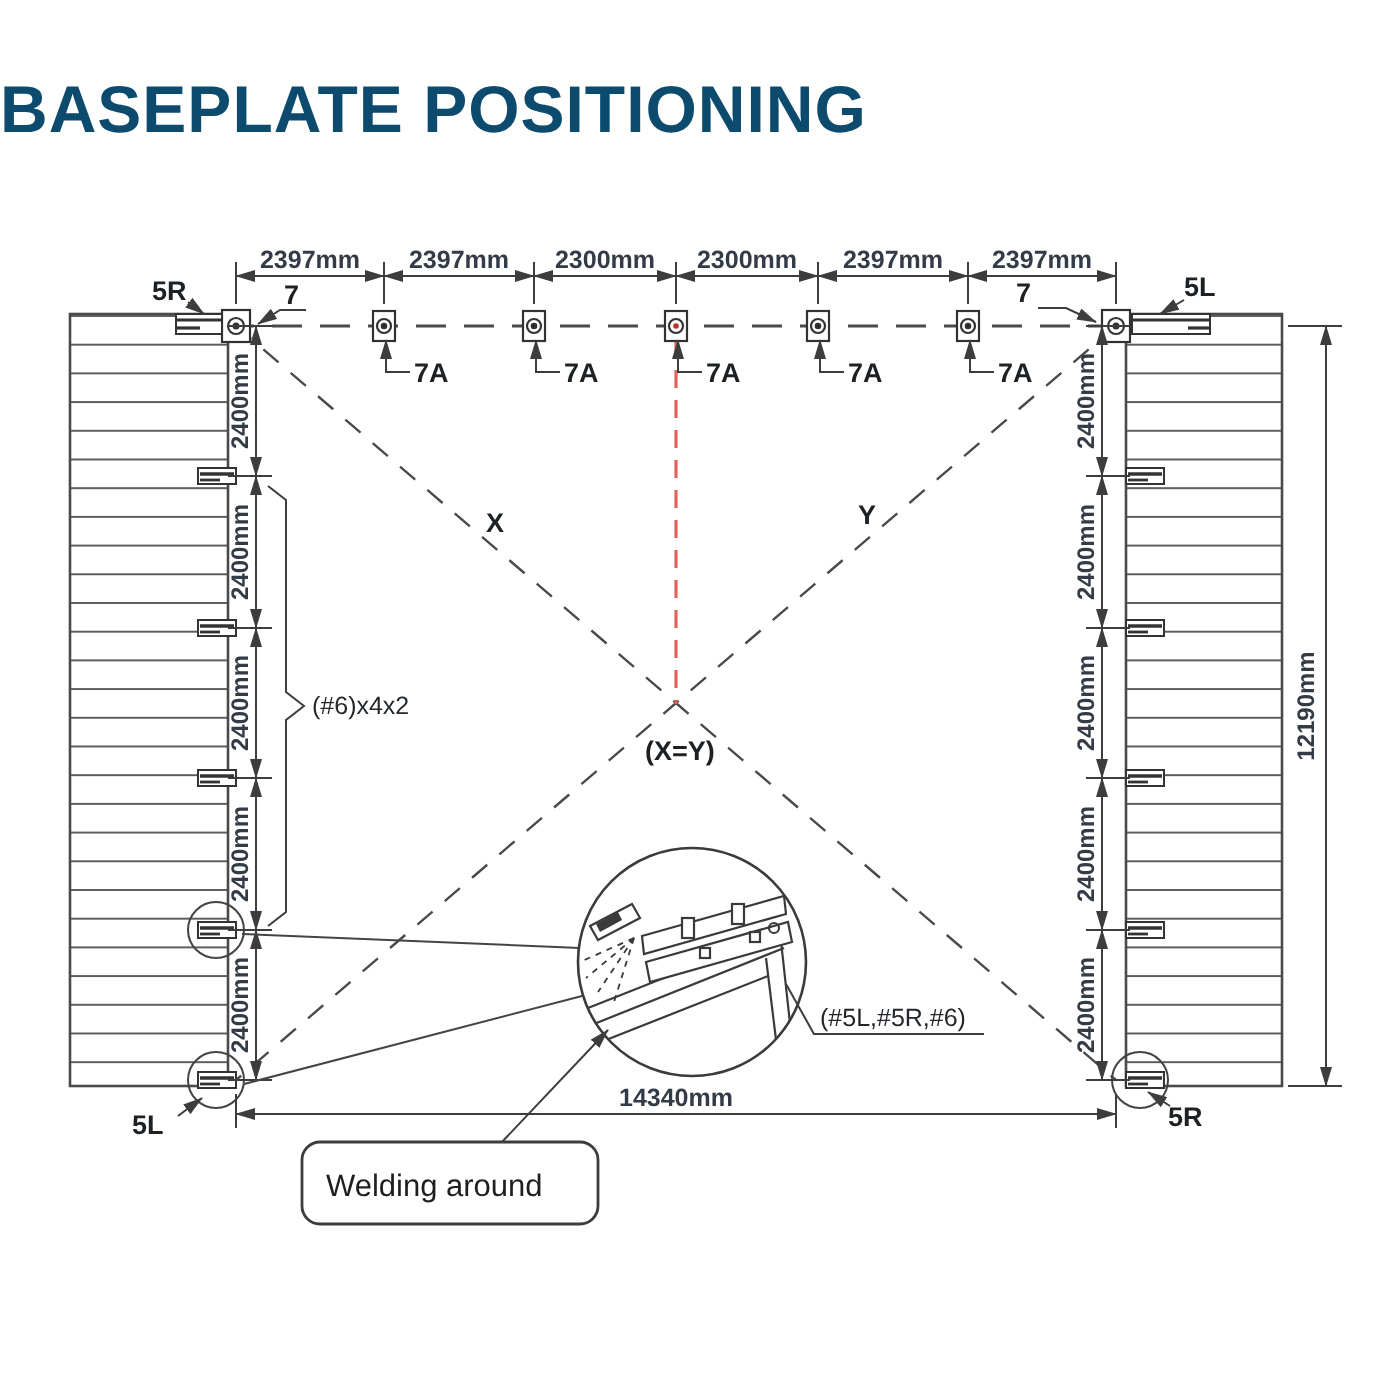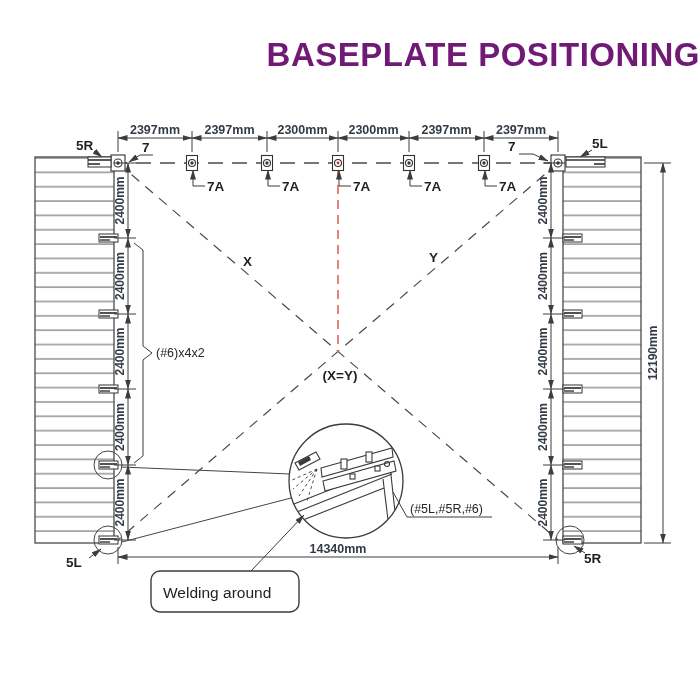--- a/index.html
+++ b/index.html
@@ -1,19 +1,19 @@
 <!DOCTYPE html>
 <html><head>
 <meta charset="utf-8">
 <style>
   html,body{margin:0;padding:0;background:#ffffff;width:700px;height:700px;overflow:hidden;}
   .page{position:relative;width:700px;height:700px;font-family:"Liberation Sans",sans-serif;}
-  .title{position:absolute;top:36px;left:0;width:700px;text-align:right;
+  .title{position:absolute;top:36px;left:0;width:700px;text-align:left;
          font-family:"Liberation Sans",sans-serif;font-size:33px;font-weight:800;
-         letter-spacing:0.5px;color:#701a75;}
+         letter-spacing:0.5px;color:#0c4a6e;}
   svg{position:absolute;top:0;left:0;}
   svg text{font-family:"Liberation Sans",sans-serif;}
   .dim{font-size:12.5px;fill:#333b46;font-weight:bold;}
   .dimv{font-size:12px;fill:#333b46;font-weight:bold;}
   .lbl{font-size:13.5px;fill:#1d2124;font-weight:bold;}
   .note{font-size:12.5px;fill:#23272b;}
   .weld{font-size:15.5px;fill:#1f1f1f;}
   .thin{stroke:#3d3d3d;stroke-width:1;fill:none;}
 </style>
 </head>

